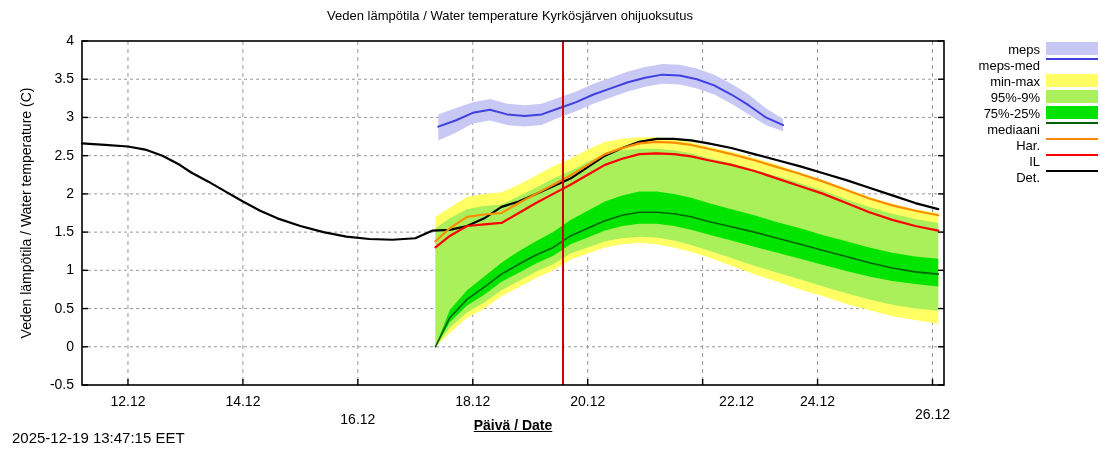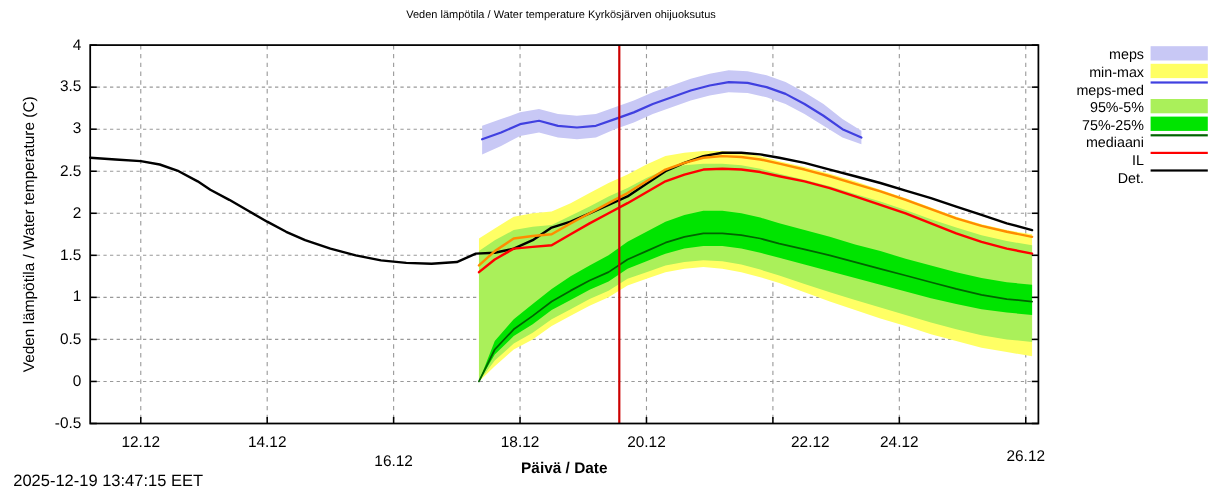--- a/index.html
+++ b/index.html
@@ -4,21 +4,21 @@
 <style>
   html,body{margin:0;padding:0;}
   body{
     width:1100px;height:450px;background:#ffffff;
     font-family:"Liberation Sans", sans-serif;
     color:#000;overflow:hidden;position:relative;
   }
   #chart-root{position:absolute;left:0;top:0;width:1100px;height:450px;}
   #chart-title{
     position:absolute;left:0;top:8px;width:1020px;text-align:center;
-    font-size:10px;color:#000;
+    font-size:13px;color:#000;
   }
   #plot-svg{position:absolute;left:0;top:0;}
   .ylabel{
     position:absolute;
     font-size:14px;
     transform:rotate(-90deg);
     transform-origin:left top;
     white-space:nowrap;
   }
   .xlabel{
@@ -41,21 +41,21 @@
   .tick-txt{position:absolute;font-size:14px;white-space:nowrap;}
 </style>
 </head>
 <body>
 
 <div id="chart-root">
 
   <div id="chart-title">Veden lämpötila / Water temperature Kyrkösjärven ohijuoksutus</div>
 
   <div class="ylabel" id="y-axis-label" style="left: 18px; top: 213px; transform: rotate(-90deg) translateX(-50%); transform-origin: left top;">Veden lämpötila / Water temperature (C)</div>
-  <div class="xlabel" id="x-axis-label" style="left: 513px; top: 417px; transform: translateX(-50%); font-weight: bold;">Päivä / Date</div>
+  <div class="xlabel" id="x-axis-label" style="left: 513px; top: 417px; transform: translateX(-50%); font-weight: bold; text-decoration: underline;">Päivä / Date</div>
 
   <svg id="plot-svg" width="1100" height="450">
       <rect x="82" y="41" width="862" height="344" fill="#ffffff"></rect>
       <g>
         <line x1="82" y1="79.22222222222223" x2="944" y2="79.22222222222223" stroke="#999999" stroke-width="1" stroke-dasharray="3,3"></line>
         <line x1="82" y1="117.44444444444446" x2="944" y2="117.44444444444446" stroke="#999999" stroke-width="1" stroke-dasharray="3,3"></line>
         <line x1="82" y1="155.66666666666669" x2="944" y2="155.66666666666669" stroke="#999999" stroke-width="1" stroke-dasharray="3,3"></line>
         <line x1="82" y1="193.88888888888889" x2="944" y2="193.88888888888889" stroke="#999999" stroke-width="1" stroke-dasharray="3,3"></line>
         <line x1="82" y1="232.11111111111111" x2="944" y2="232.11111111111111" stroke="#999999" stroke-width="1" stroke-dasharray="3,3"></line>
         <line x1="82" y1="270.33333333333337" x2="944" y2="270.33333333333337" stroke="#999999" stroke-width="1" stroke-dasharray="3,3"></line>
@@ -131,38 +131,42 @@
       <div class="tick-txt" style="left: 817.573px; top: 393px; transform: translateX(-50%);">24.12</div>
       <div class="tick-txt" style="left: 932.507px; top: 406px; transform: translateX(-50%);">26.12</div>
     </div>
 
   <div id="legend">
       <div class="legend-row">
         <span class="legend-text">meps</span>
         <span class="legend-swatch" style="background: rgb(200, 200, 245);"></span>
       </div>
       <div class="legend-row">
+        <span class="legend-text">meps-med</span>
+        <span class="legend-line" style="border-top-color: rgb(64, 64, 224);"></span>
+      </div>
+      <div class="legend-row">
         <span class="legend-text">min-max</span>
         <span class="legend-swatch" style="background: rgb(255, 255, 100);"></span>
       </div>
       <div class="legend-row">
-        <span class="legend-text">meps-med</span>
-        <span class="legend-line" style="border-top-color: rgb(64, 64, 224);"></span>
-      </div>
-      <div class="legend-row">
-        <span class="legend-text">95%-5%</span>
+        <span class="legend-text">95%-9%</span>
         <span class="legend-swatch" style="background: rgb(170, 240, 90);"></span>
       </div>
       <div class="legend-row">
         <span class="legend-text">75%-25%</span>
         <span class="legend-swatch" style="background: rgb(0, 228, 0);"></span>
       </div>
       <div class="legend-row">
         <span class="legend-text">mediaani</span>
         <span class="legend-line" style="border-top-color: rgb(0, 100, 0);"></span>
+      </div>
+      <div class="legend-row">
+        <span class="legend-text">Har.</span>
+        <span class="legend-line" style="border-top-color: rgb(255, 140, 0);"></span>
       </div>
       <div class="legend-row">
         <span class="legend-text">IL</span>
         <span class="legend-line" style="border-top-color: rgb(255, 0, 0);"></span>
       </div>
       <div class="legend-row">
         <span class="legend-text">Det.</span>
         <span class="legend-line" style="border-top-color: rgb(0, 0, 0);"></span>
       </div>
     </div>

